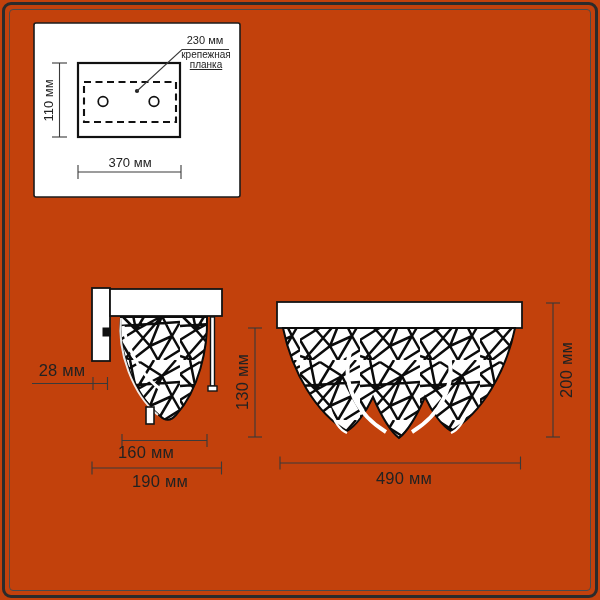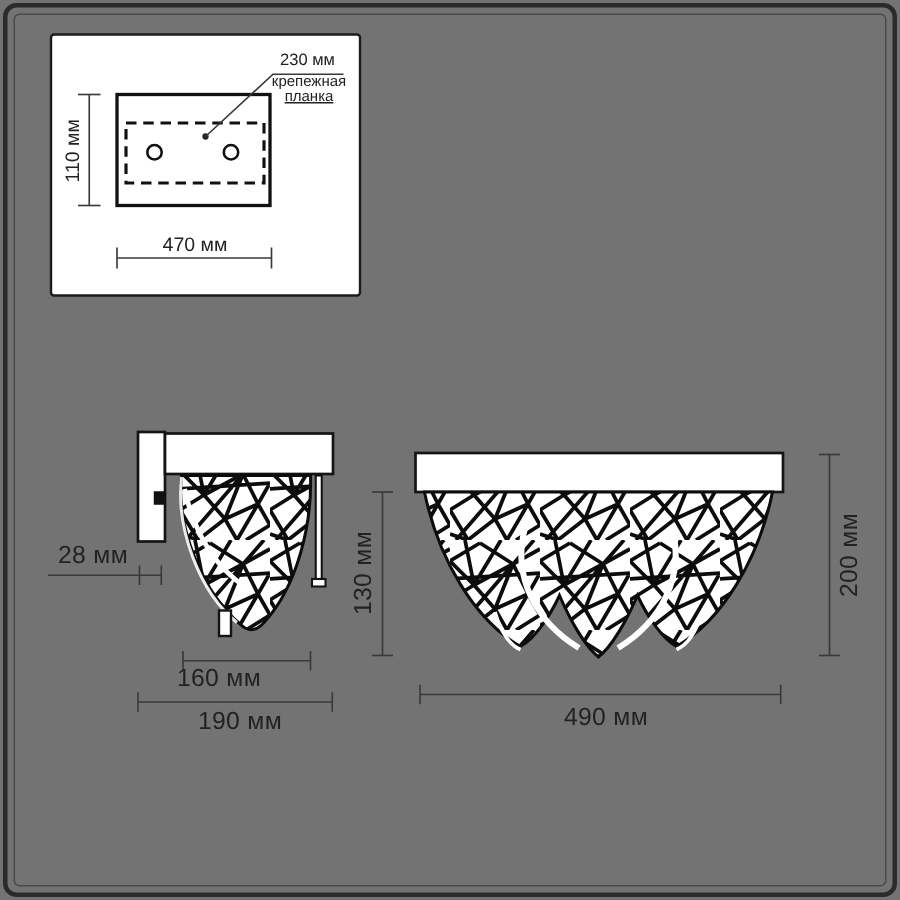--- a/index.html
+++ b/index.html
@@ -1,17 +1,17 @@
 <!DOCTYPE html>
 <html><head>
 <meta charset="utf-8">
 <style>
   html,body{margin:0;padding:0;background:#fff;}
   #canvas{
-    position:relative;width:600px;height:600px;background:#737373;
+    position:relative;width:600px;height:600px;background:#c2410c;
     font-family:"Liberation Sans","DejaVu Sans",sans-serif;
     color:#1d1d1d;overflow:hidden;
   }
   .frame-outer{
     position:absolute;inset:2px;border:3px solid #2b2b2b;border-radius:9px;
     pointer-events:none;
   }
   .frame-inner{
     position:absolute;inset:9px;border:1px solid #4a4a4a;border-radius:4px;
     pointer-events:none;
@@ -129,21 +129,21 @@
         <line x1="280" y1="456.5" x2="280" y2="469.5"></line>
         <line x1="520.5" y1="456.5" x2="520.5" y2="469.5"></line>
       </g>
     </g>
   </svg>
 
   <div class="lbl lbl-small" style="left:175px;top:35px;width:60px;">230 мм</div>
   <div class="lbl lbl-tiny" style="left:176px;top:50px;width:60px;">крепежная</div>
   <div class="lbl lbl-tiny" style="left:176px;top:60px;width:60px;text-decoration:underline;">планка</div>
   <div class="lbl lbl-mid rot" style="left:19px;top:93px;width:60px;height:15px;">110 мм</div>
-  <div class="lbl lbl-mid" style="left:100px;top:156px;width:60px;">470 мм</div>
+  <div class="lbl lbl-mid" style="left:100px;top:156px;width:60px;">370 мм</div>
 
   <div class="lbl lbl-big" style="left:32px;top:362px;width:60px;">28 мм</div>
   <div class="lbl lbl-big rot" style="left:212px;top:374px;width:60px;height:16px;">130 мм</div>
   <div class="lbl lbl-big" style="left:116px;top:444px;width:60px;">160 мм</div>
   <div class="lbl lbl-big" style="left:130px;top:473px;width:60px;">190 мм</div>
 
   <div class="lbl lbl-big rot" style="left:536px;top:362px;width:60px;height:16px;">200 мм</div>
   <div class="lbl lbl-big" style="left:374px;top:470px;width:60px;">490 мм</div>
 
 </div>

